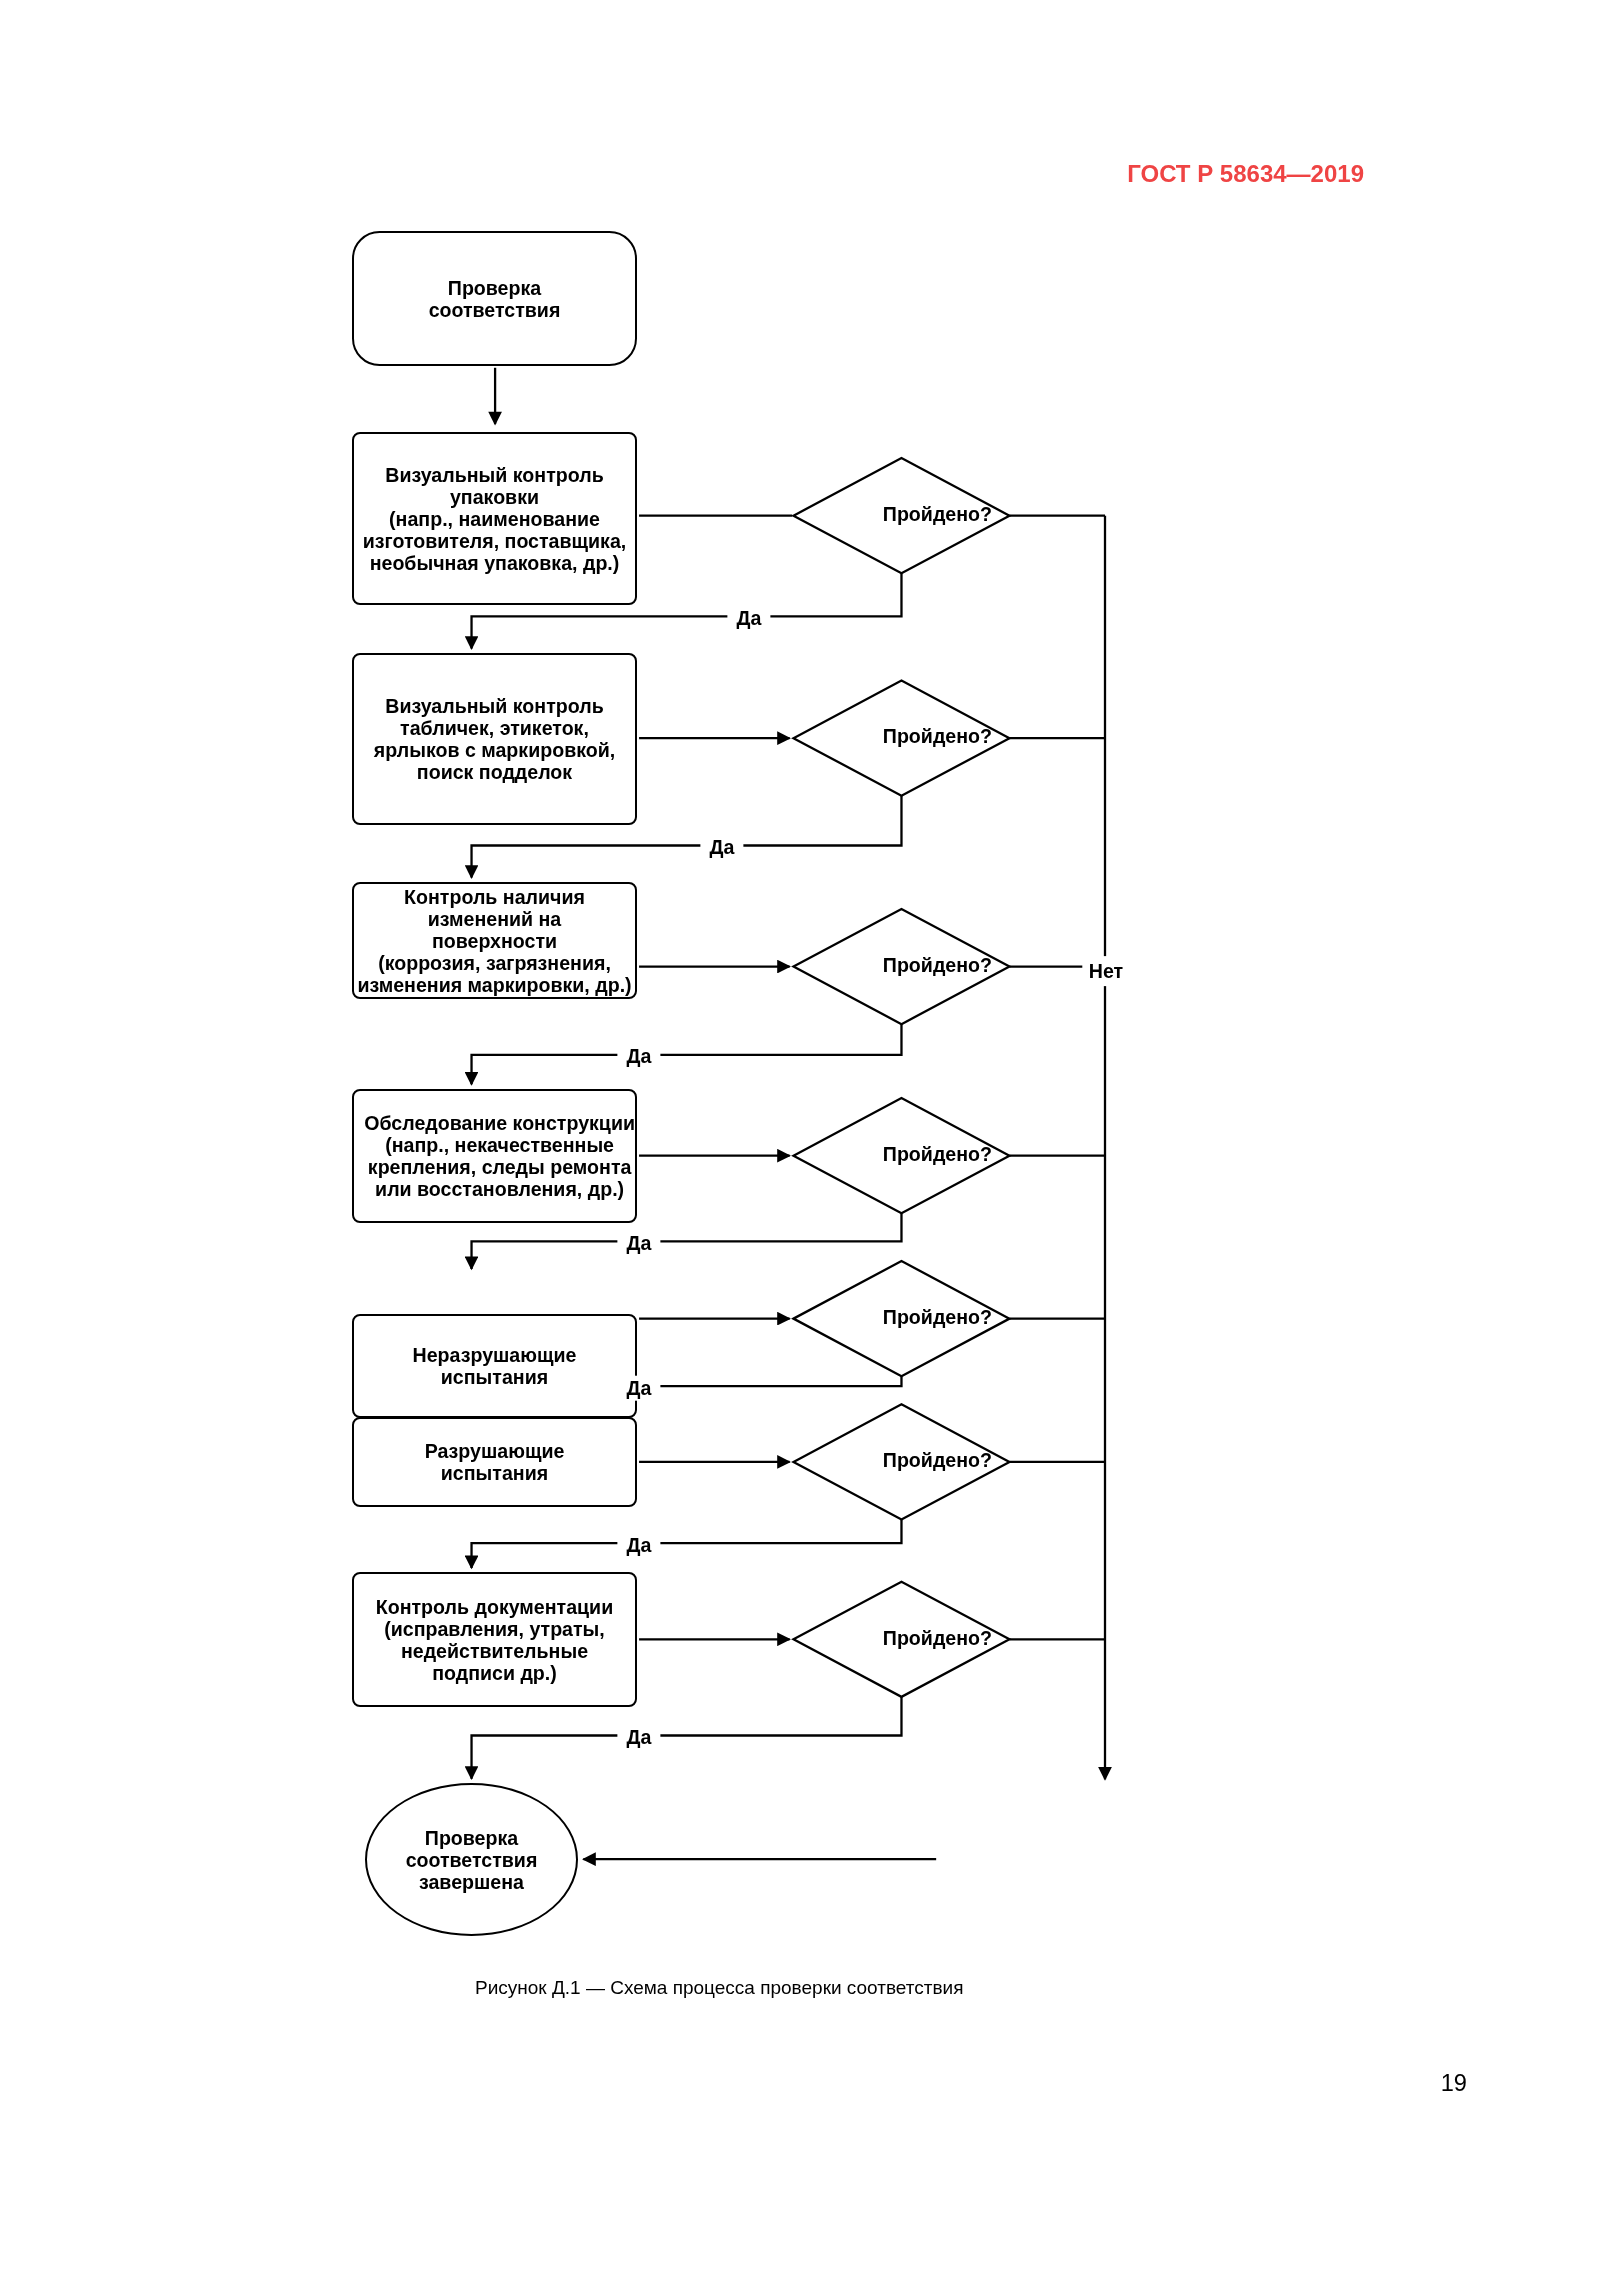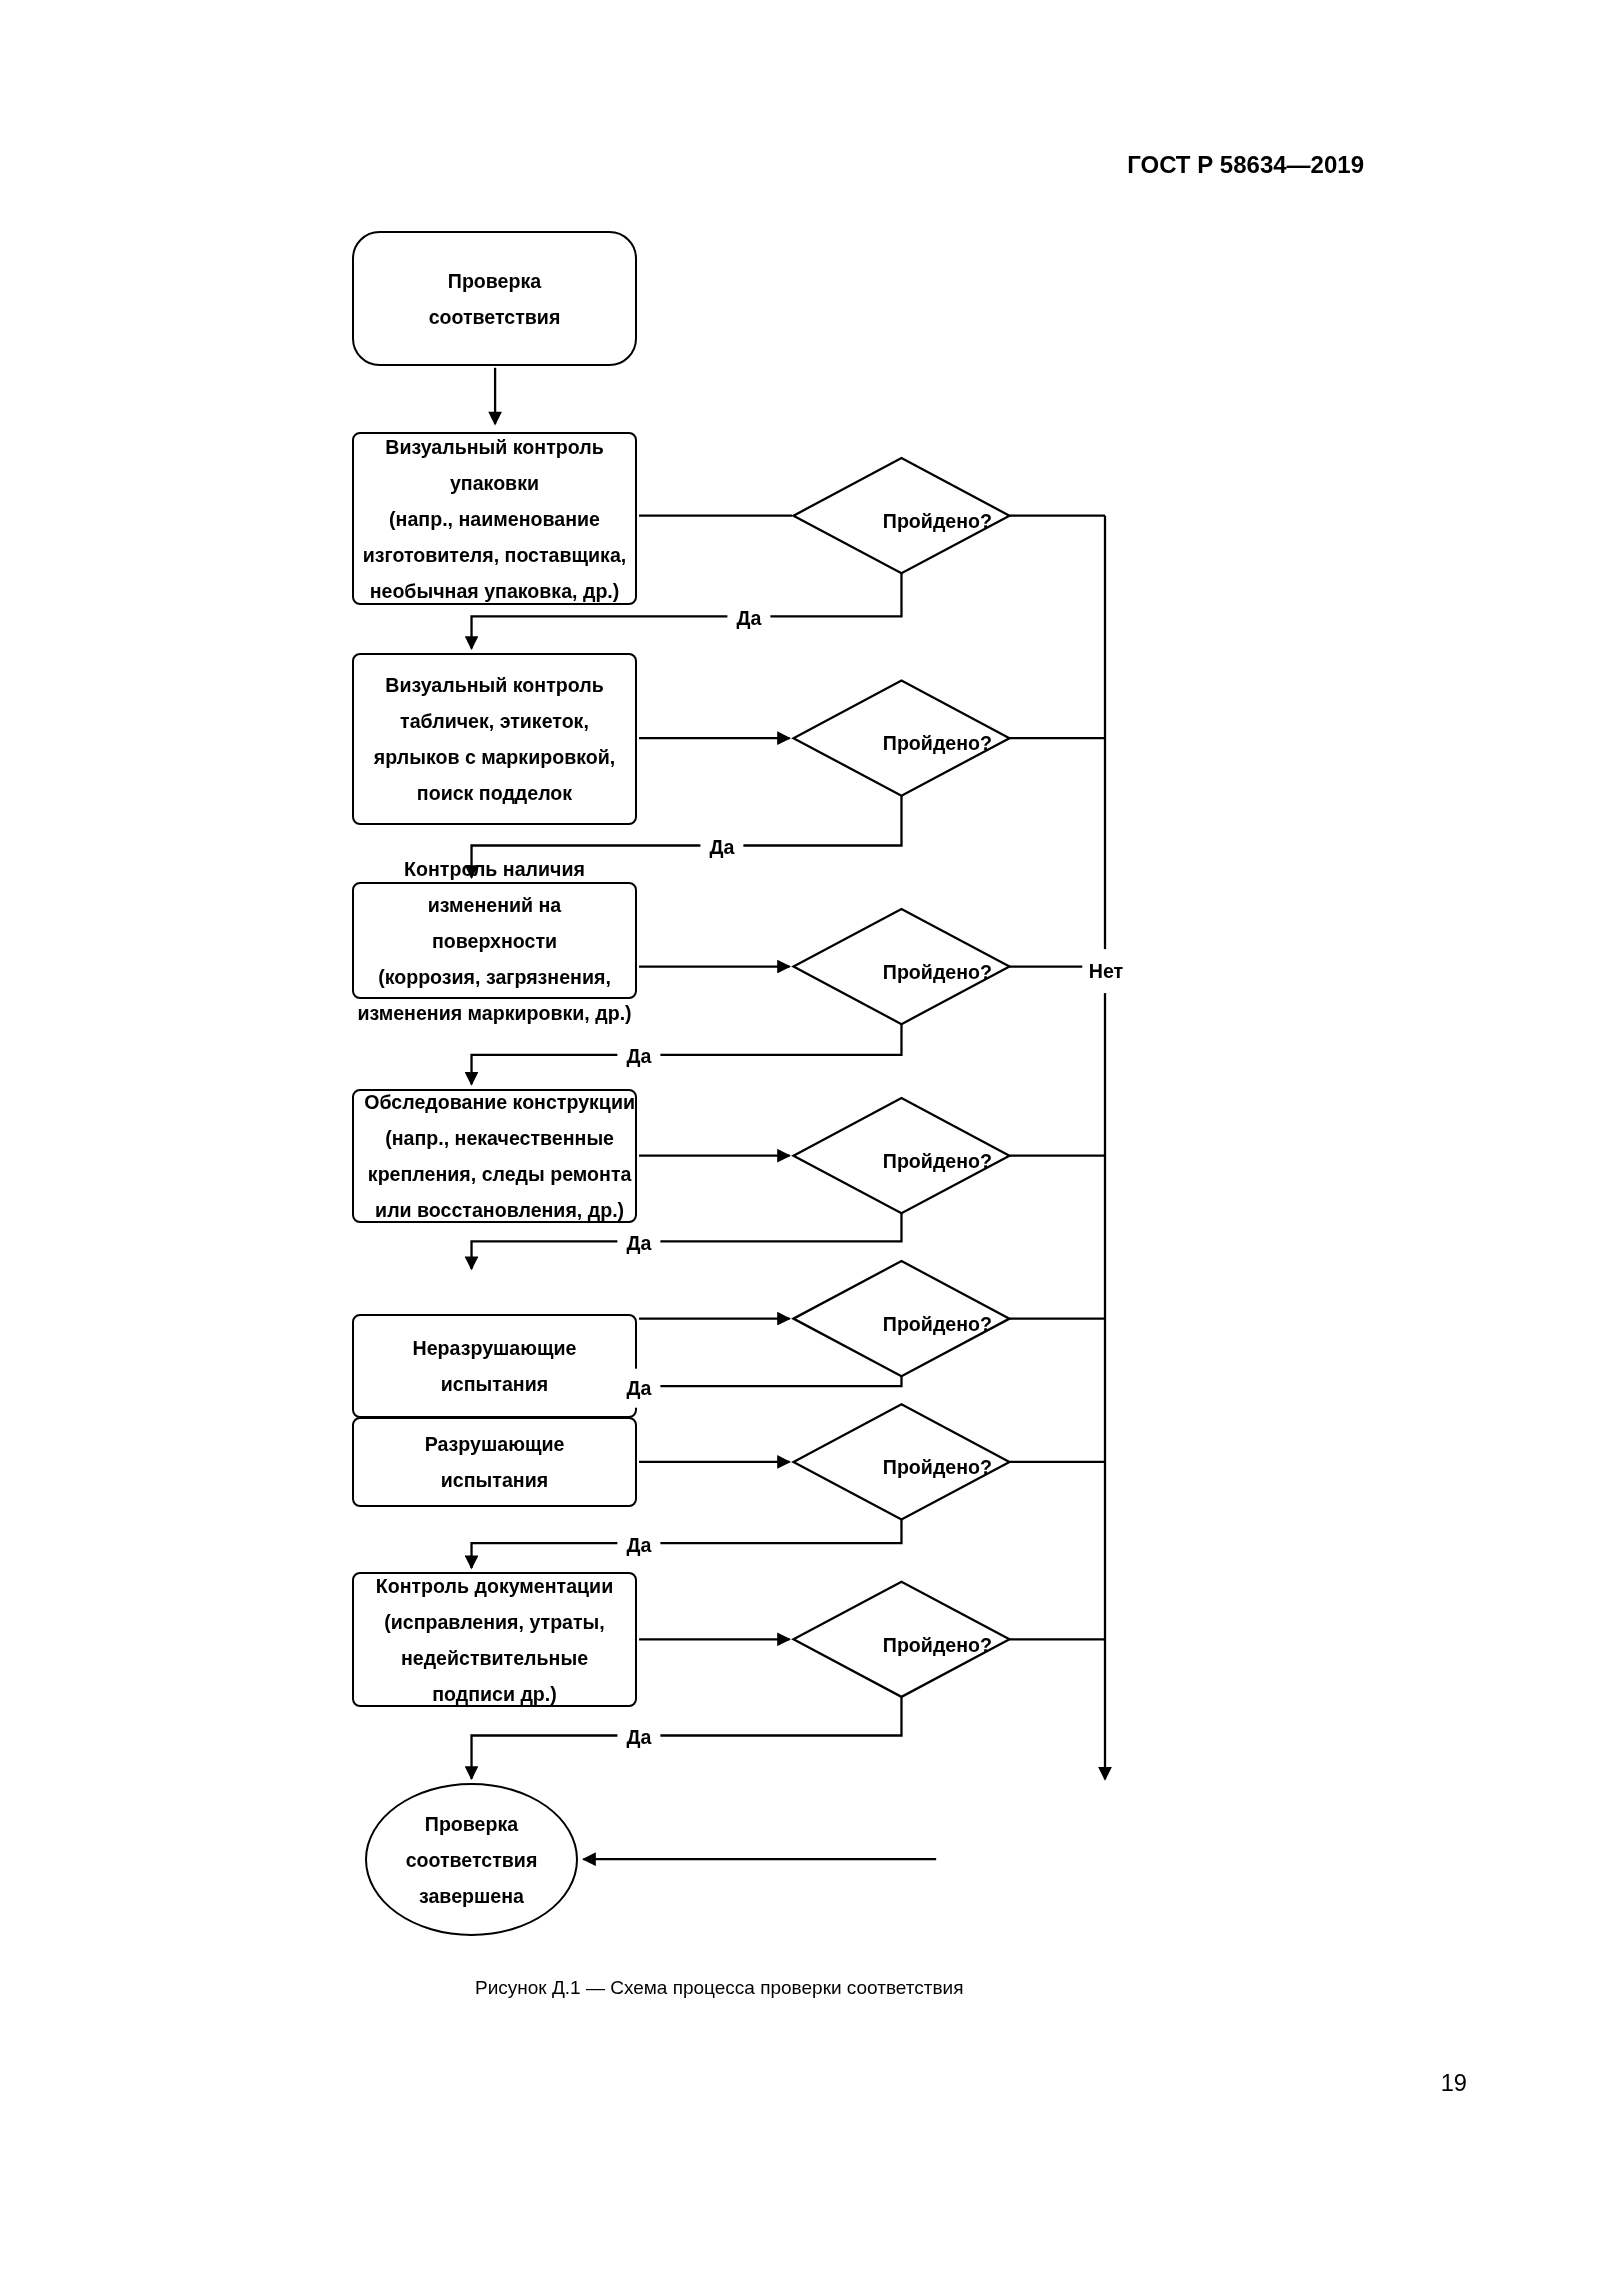--- a/index.html
+++ b/index.html
@@ -1,28 +1,28 @@
 <!DOCTYPE html>
 <html style="font-size:10.5px"><head>
 <meta charset="utf-8">
 <style>
   html, body { margin: 0; padding: 0; }
   body { width: 1623px; height: 2295px; background: #ffffff;
          font-family: "Liberation Sans", sans-serif; }
   #page { position: relative; width: 1623px; height: 2295px; background: #ffffff; overflow: hidden; }
 
-  .hdr { position: absolute; top: 151px; right: 259px; font-size: 24px; font-weight: bold; color: #000000; }
+  .hdr { position: absolute; top: 160px; right: 259px; font-size: 24px; font-weight: bold; color: #ef4444; }
   .pgnum { position: absolute; top: 2070px; right: 156px; font-size: 23.6px; color: #000; }
   .caption { position: absolute; top: 1977px; left: 475px; font-size: 19px; color: #000; }
 
   svg.wires { position: absolute; left: 0; top: 0; }
 
   .node { position: absolute; box-sizing: border-box; border: 2.6px solid #000; background: #fff;
           display: flex; align-items: center; justify-content: center; }
-  .node .txt, .dtxt, .lbl { font-size: 19.6px; line-height: 36px; font-weight: bold; color: #000;
+  .node .txt, .dtxt, .lbl { font-size: 19.6px; line-height: 22px; font-weight: bold; color: #000;
           text-align: center; white-space: pre-line; }
   .rounded { border-radius: 27.5px; }
   .ellipse { border-radius: 50%; }
   .stepbox { position: absolute; left: 352px; width: 285px; border-radius: 8px; }
 
   .dtxt { position: absolute; width: 183px; margin-left: -92px; margin-top: -13px; text-align: right; }
 
   .lbl { position: absolute; background: #fff; padding: 1.3px 9.2px; transform: translate(-50%, -50%); }
 </style>
 </head>

